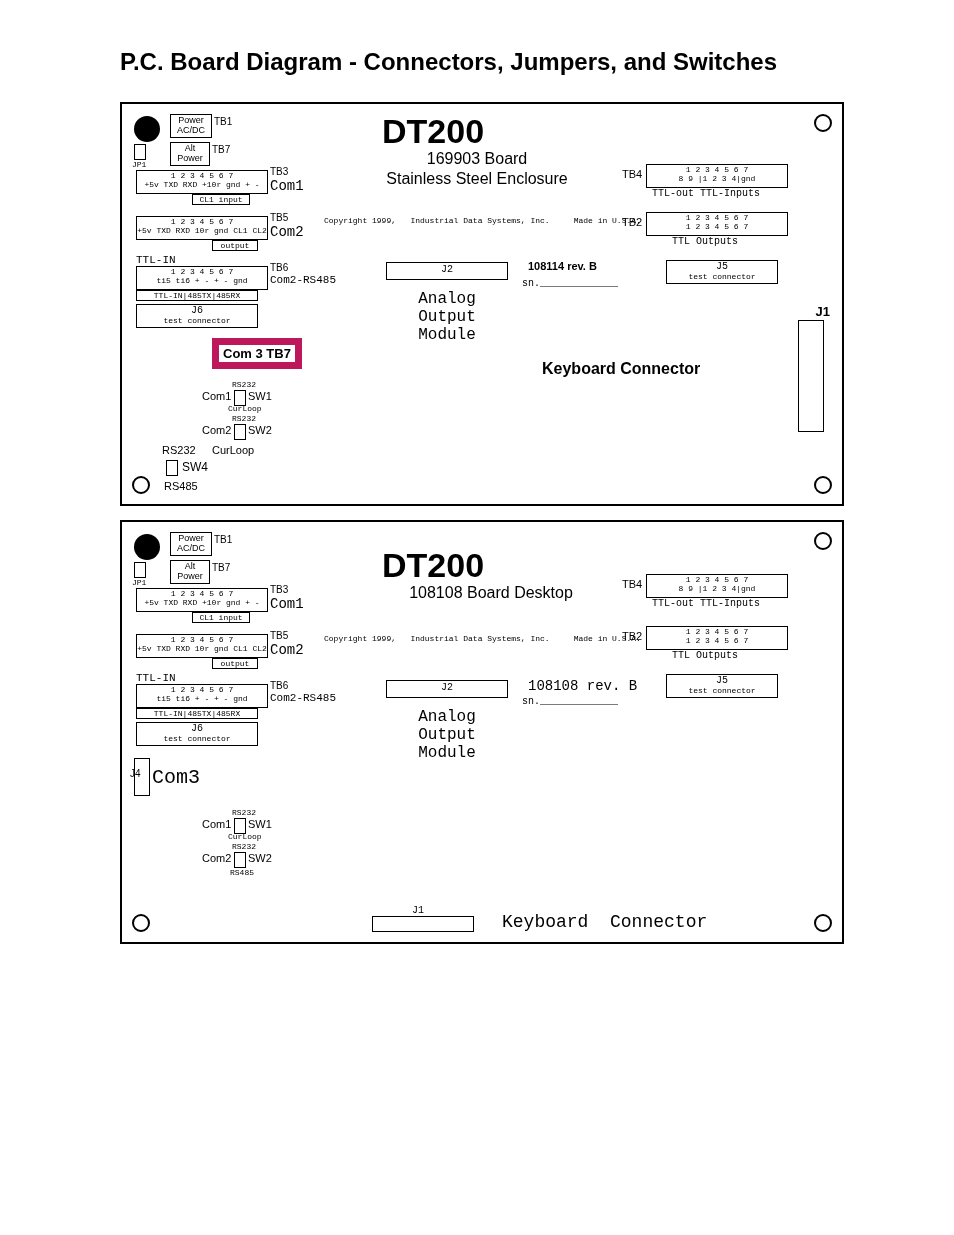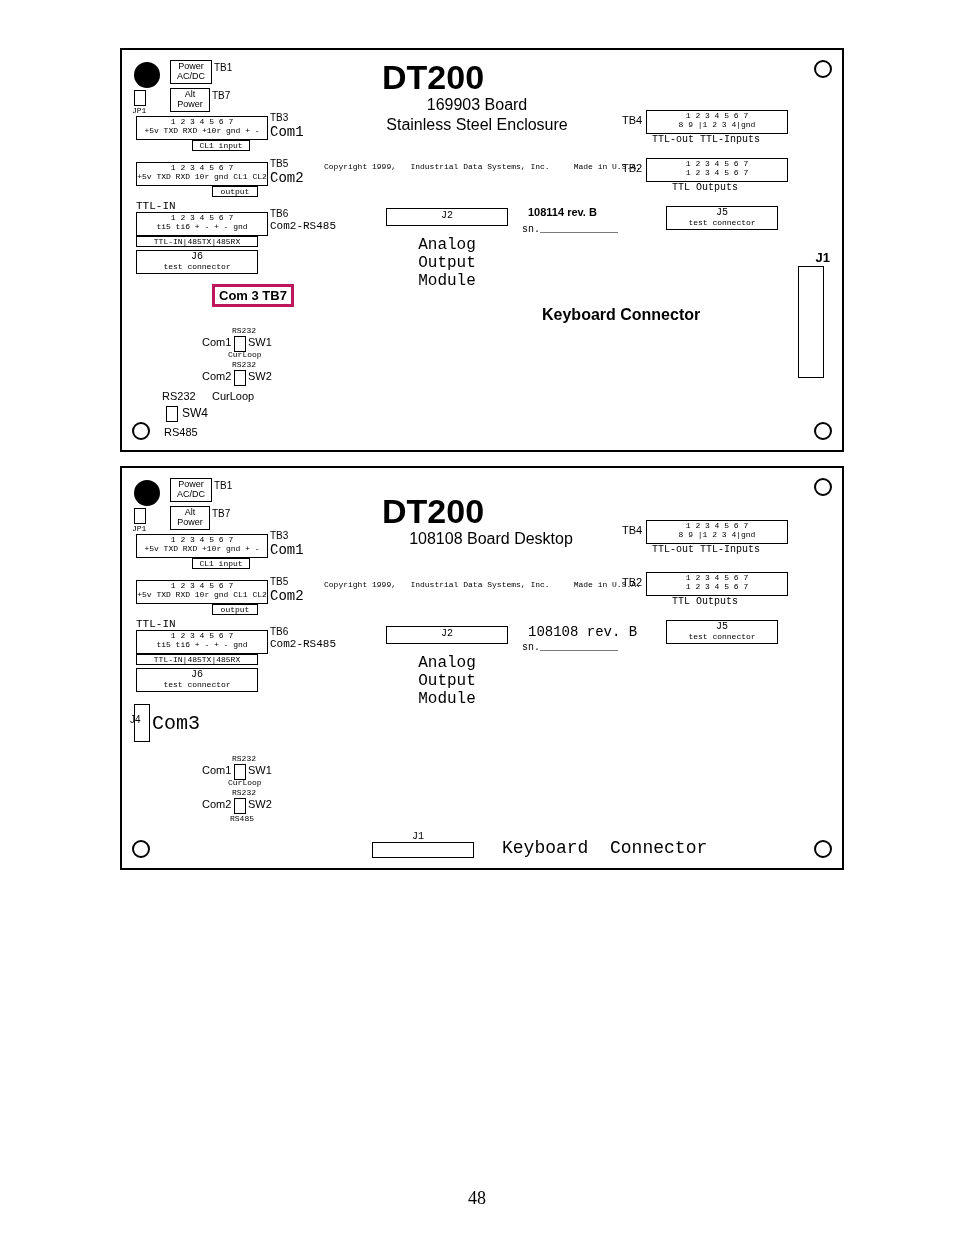--- a/index.html
+++ b/index.html
@@ -19,20 +19,21 @@
   .mono{font-family:"Courier New",monospace}
   .cbox{border:1px solid #000}
   .pagenum{position:absolute;bottom:26px;left:0;right:0;text-align:center;font-size:18px}
   .dot{width:26px;height:26px;background:#000;border-radius:50%;position:absolute}
   .sq{width:10px;height:14px;border:1px solid #000;position:absolute}
 </style>
 </head>
 <body>
 
 <div class="page">
+  <div class="title">P.C. Board Diagram - Connectors, Jumpers, and Switches</div>
 
   <div class="board">
     <div class="dot" style="left:12px;top:12px"></div>
     <div class="mhole" style="right:10px;top:10px"></div>
     <div class="mhole" style="left:10px;bottom:10px"></div>
     <div class="mhole" style="right:10px;bottom:10px"></div>
 
     <div class="lbl bigname" style="left:260px;top:8px">DT200</div>
     <div class="lbl subname" style="left:240px;top:46px;width:230px">169903 Board</div>
     <div class="lbl subname" style="left:220px;top:66px;width:270px">Stainless Steel Enclosure</div>
@@ -73,21 +74,21 @@
     <div class="lbl" style="left:148px;top:158px">TB6</div>
     <div class="lbl mono" style="left:148px;top:170px;font-size:11px">Com2-RS485</div>
     <div class="blk cbox tiny" style="left:14px;top:186px;width:120px;text-align:center">TTL-IN|485TX|485RX</div>
 
     <div class="blk cbox" style="left:14px;top:200px;width:120px;height:22px;text-align:center">
       <div class="mono" style="font-size:10px">J6</div>
       <div class="tiny">test connector</div>
     </div>
 
     <div class="blk" style="left:14px;top:228px;width:200px">
-      <div style="border:3px solid #be185d;display:inline-block;padding:1px 4px;font-weight:bold;font-size:13px;position:absolute;left:76px;top:6px;background:#fff">Com 3 TB7</div>
+      <div style="border:7px solid #be185d;display:inline-block;padding:1px 4px;font-weight:bold;font-size:13px;position:absolute;left:76px;top:6px;background:#fff">Com 3 TB7</div>
     </div>
 
     <div class="lbl tiny" style="left:110px;top:276px">RS232</div>
     <div class="lbl" style="left:80px;top:286px;font-size:11px">Com1</div>
     <div class="sq" style="left:112px;top:286px"></div>
     <div class="lbl" style="left:126px;top:286px;font-size:11px">SW1</div>
     <div class="lbl tiny" style="left:106px;top:300px">CurLoop</div>
     <div class="lbl tiny" style="left:110px;top:310px">RS232</div>
     <div class="lbl" style="left:80px;top:320px;font-size:11px">Com2</div>
     <div class="sq" style="left:112px;top:320px"></div>
@@ -224,14 +225,13 @@
     <div class="blk cbox" style="left:544px;top:152px;width:110px;height:22px;text-align:center">
       <div class="mono" style="font-size:10px">J5</div>
       <div class="tiny">test connector</div>
     </div>
 
     <div class="blk cbox" style="left:250px;bottom:10px;width:100px;height:14px"></div>
     <div class="lbl mono" style="left:290px;bottom:26px;font-size:10px">J1</div>
     <div class="lbl mono" style="left:380px;bottom:10px;font-size:18px">Keyboard  Connector</div>
   </div>
 
-  <div class="pagenum">48</div>
 </div>
 
 </body></html>

